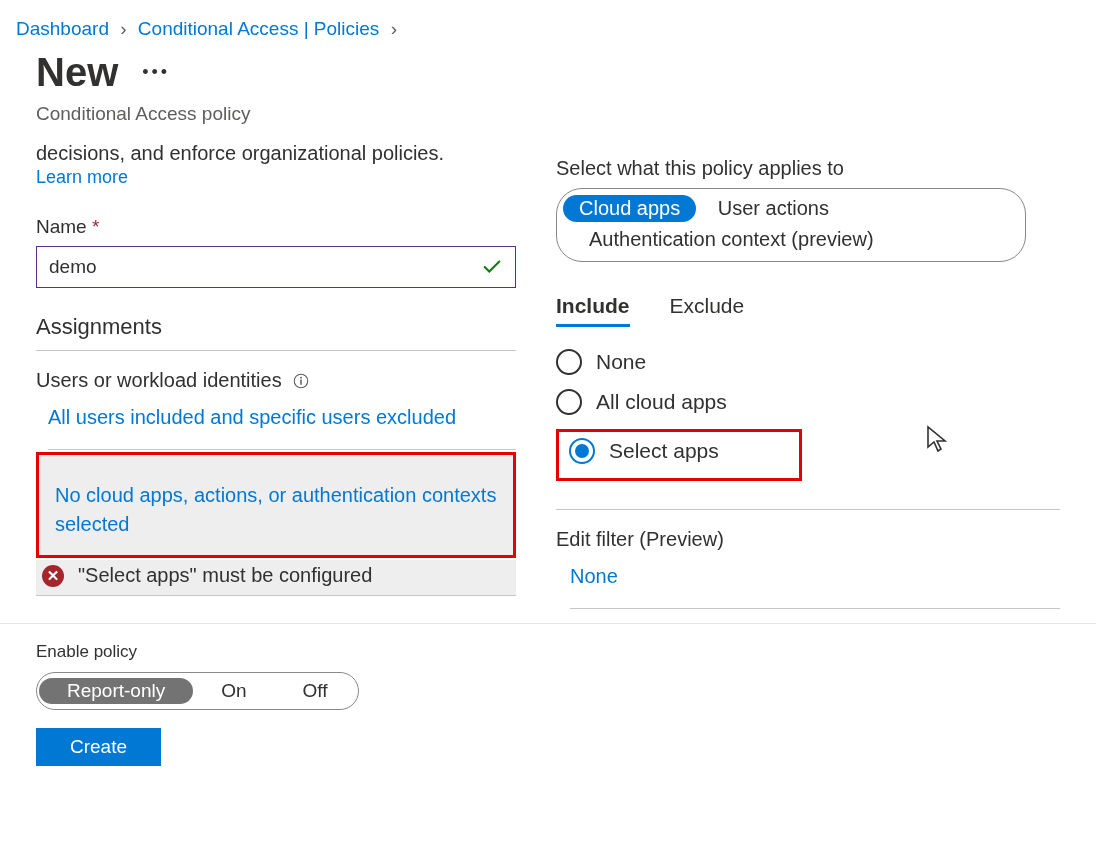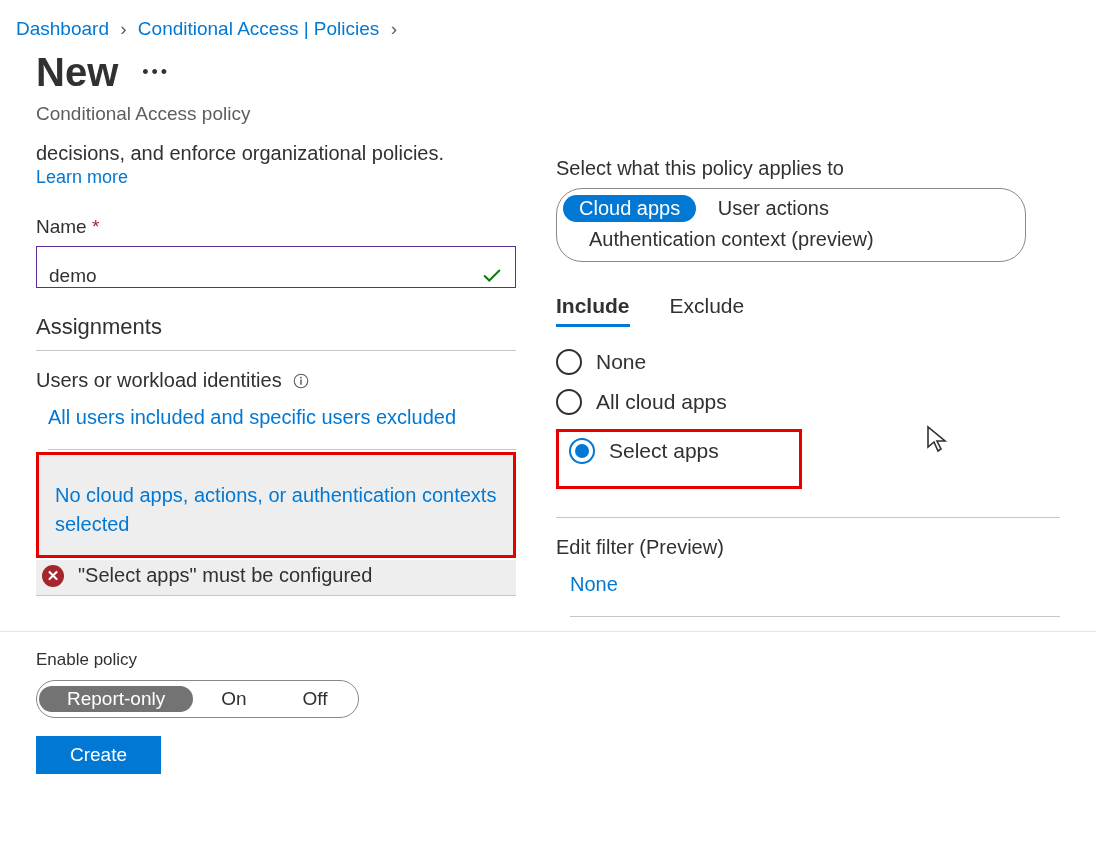--- a/index.html
+++ b/index.html
@@ -39,21 +39,21 @@
     .req { color: #a4262c; }
     .input-wrap {
       margin-top: 8px;
       border: 1px solid #8a8886;
       display: flex;
       align-items: center;
       height: 42px;
       padding: 0 0 0 12px;
       background: #fff;
     }
-    .input-wrap.valid { border-color: #5c2e91; align-items: flex-end; }
+    .input-wrap.valid { border-color: #5c2e91; }
     .input-wrap input {
       border: none; outline: none; flex: 1; font-size: 19px; color: #323130;
       background: transparent;
     }
     .check-icon-svg { margin-right: 12px; }
     .section-title {
       font-size: 22px; margin-top: 26px; padding-bottom: 10px;
       border-bottom: 1px solid #c8c6c4;
     }
     .subfield { margin-top: 18px; font-size: 20px; color: #323130; display: flex; align-items: center; }
@@ -219,21 +219,21 @@
     <div class="radio-group">
       <div class="radio-row">
         <span class="radio"></span>
         <span>None</span>
       </div>
       <div class="radio-row">
         <span class="radio"></span>
         <span>All cloud apps</span>
       </div>
       <div class="red-box">
-        <div class="radio-row" style="margin-bottom:16px">
+        <div class="radio-row" style="margin-bottom:8px">
           <span class="radio selected"></span>
           <span>Select apps</span>
         </div>
       </div>
     </div>
 
     <div class="hr"></div>
     <div class="edit-filter">Edit filter (Preview)</div>
     <div class="edit-filter-val">None</div>
   </div>

